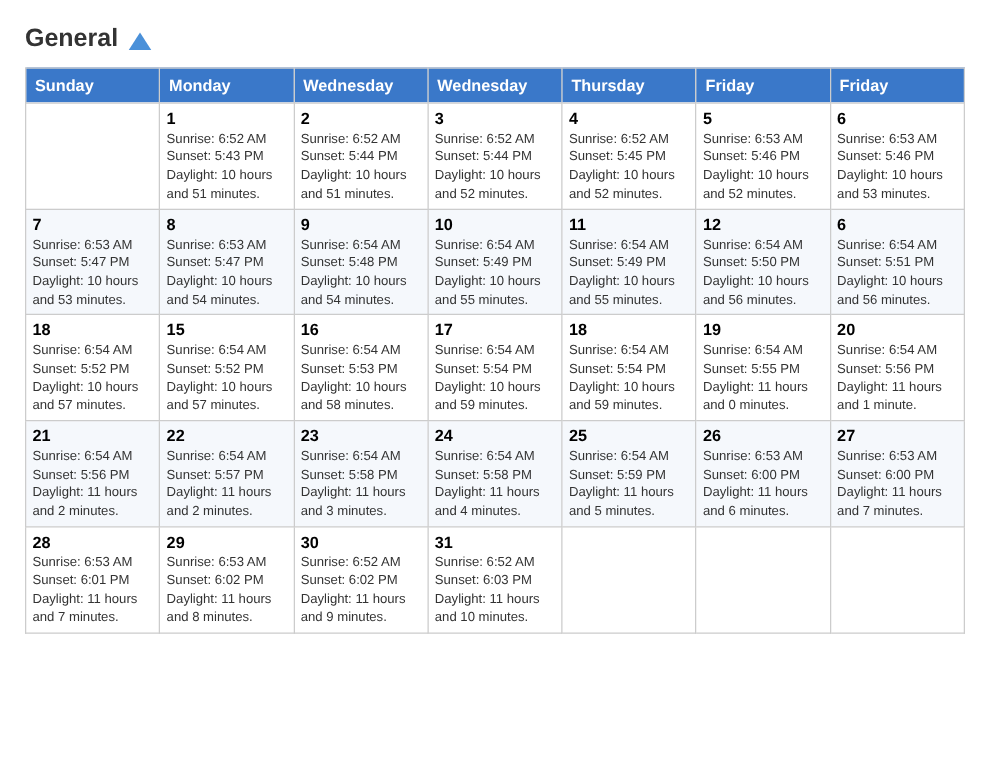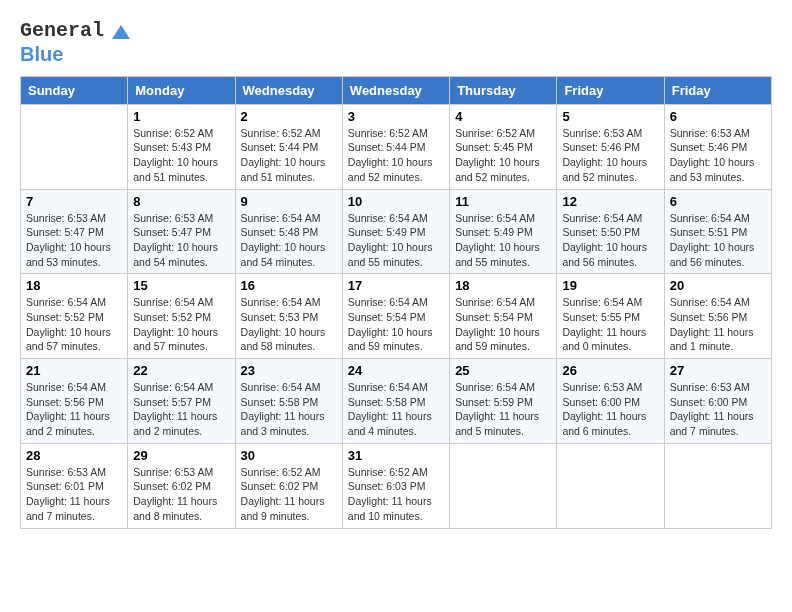--- a/index.html
+++ b/index.html
@@ -75,27 +75,26 @@
     }
   </style>
 </head>
 <body>
 
 <div class="header">
   <div class="logo">
     <div>
       <div style="display:flex; align-items:center;">
         <div style="line-height:1.1;">
-          <span style="font-size:20px; font-weight:bold; color:#333;font-family:Liberation Mono, monospace;">General</span>
+          <span style="font-size:20px; font-weight:bold; color:#333;">General</span>
           <svg width="22" height="22" viewBox="0 0 22 22" style="vertical-align:middle; margin-left:2px;">
             <polygon points="2,18 11,4 20,18" fill="#4a90d9"></polygon>
           </svg>
         </div>
       </div>
-      <div style="font-size:20px; font-weight:bold; color:#4a90d9;">Blue</div>
     </div>
   </div>
   <div class="title-block">
   </div>
 </div>
 
 <table>
   <thead>
     <tr>
     <th>Sunday</th>

